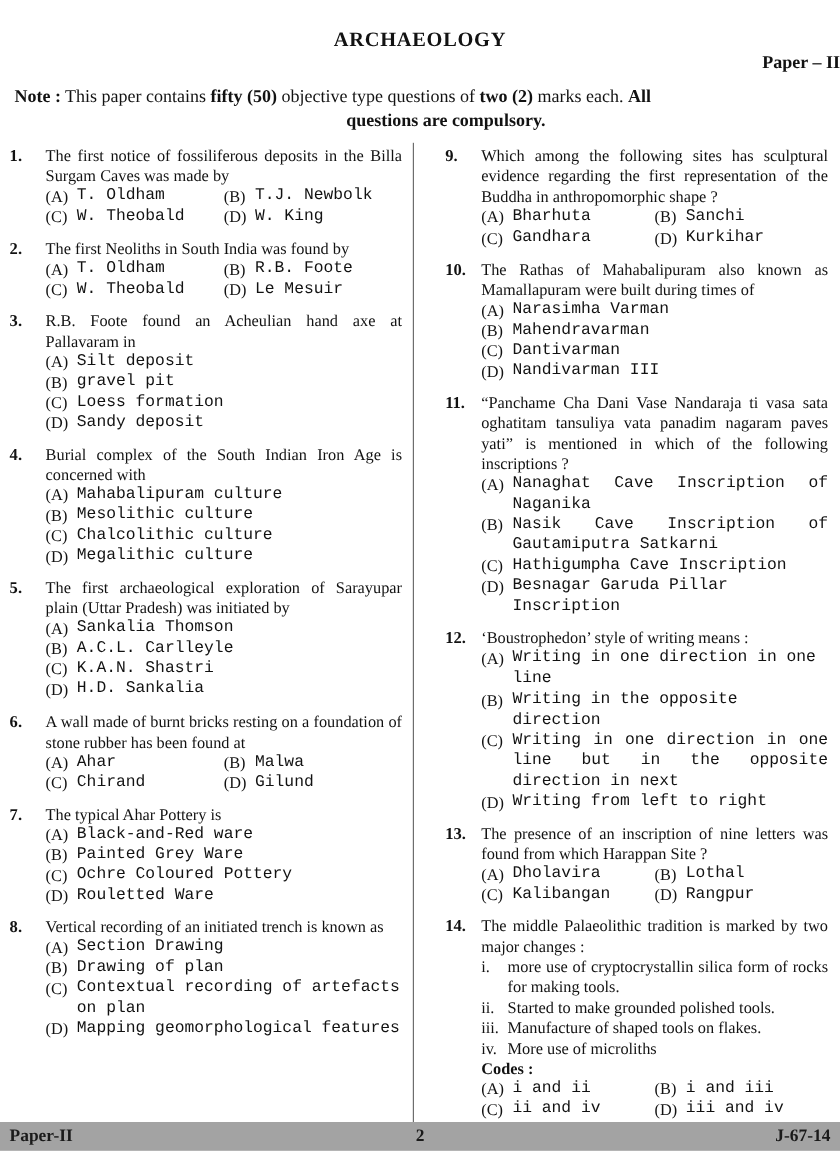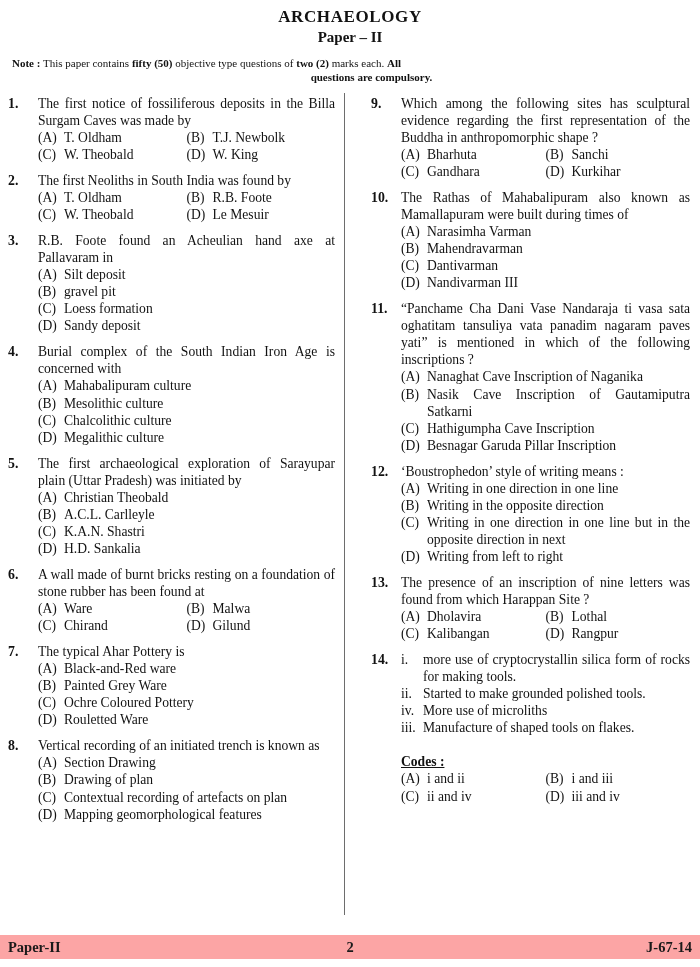--- a/index.html
+++ b/index.html
@@ -18,40 +18,41 @@
 
   .page {
     position: relative;
     width: 700px;
     height: 967px;
     box-sizing: border-box;
   }
 
   
   .header {
-    padding-top: 6px;
+    padding-top: 22px;
     text-align: center;
   }
   .subject-title {
     font-size: 17px;
     font-weight: bold;
     letter-spacing: 0.6px;
     line-height: 1.25;
   }
   .paper-title {
     font-size: 15px;
     font-weight: bold;
     line-height: 1.3;
     margin-top: 1px;
+    text-align: right;
   }
 
   
   .note-block {
     margin: 8px 14px 0 12px;
-    font-size: 11px;
+    font-size: 15px;
     line-height: 1.32;
     text-align: justify;
     text-justify: inter-word;
   }
   .note-label {
     font-weight: bold;
   }
   .note-line2 {
     margin-left: 45px;
     text-align: center;
@@ -131,20 +132,21 @@
     width: 100%;
   }
   .opt-key {
     flex: 0 0 auto;
     width: 26px;
     white-space: nowrap;
   }
   .opt-text {
     flex: 1 1 auto;
     min-width: 0;
+    font-family: Liberation Mono, monospace;
   }
   .opt-text.justify {
     text-align: justify;
     text-justify: inter-word;
   }
 
   
   .roman-list {
     margin-top: 0;
   }
@@ -161,32 +163,31 @@
     flex: 1 1 auto;
     min-width: 0;
     text-align: justify;
     text-justify: inter-word;
   }
   .roman-text.no-justify {
     text-align: left;
   }
   .codes-label {
     font-weight: bold;
-    margin-top: 17px;
-    text-decoration: underline;
+    margin-top: 0px;
   }
 
   
   .footer {
     position: absolute;
     left: 0;
     bottom: 8px;
     width: 700px;
     height: 24px;
-    background: #fca5a5;
+    background: #a3a3a3;
     display: flex;
     align-items: center;
     box-sizing: border-box;
     padding: 0 8px;
   }
   .footer-left,
   .footer-right {
     font-weight: bold;
     font-size: 14.5px;
     color: #1a1a1a;
@@ -350,21 +351,21 @@
           </div>
         </div>
         <div class="question">
           <div class="q-num">5.</div>
           <div class="q-body">
             <div class="q-stem">The first archaeological exploration of Sarayupar plain (Uttar Pradesh) was initiated by</div>
             <div class="opts">
               <div class="opt-row">
                 <div class="opt opt-full">
                   <span class="opt-key">(A)</span>
-                  <span class="opt-text">Christian Theobald</span>
+                  <span class="opt-text">Sankalia Thomson</span>
                 </div>
               </div>
               <div class="opt-row">
                 <div class="opt opt-full">
                   <span class="opt-key">(B)</span>
                   <span class="opt-text">A.C.L. Carlleyle</span>
                 </div>
               </div>
               <div class="opt-row">
                 <div class="opt opt-full">
@@ -382,21 +383,21 @@
           </div>
         </div>
         <div class="question">
           <div class="q-num">6.</div>
           <div class="q-body">
             <div class="q-stem">A wall made of burnt bricks resting on a foundation of stone rubber has been found at</div>
             <div class="opts">
               <div class="opt-row">
                 <div class="opt opt-half">
                   <span class="opt-key">(A)</span>
-                  <span class="opt-text">Ware</span>
+                  <span class="opt-text">Ahar</span>
                 </div>
                 <div class="opt opt-half">
                   <span class="opt-key">(B)</span>
                   <span class="opt-text">Malwa</span>
                 </div>
               </div>
               <div class="opt-row">
                 <div class="opt opt-half">
                   <span class="opt-key">(C)</span>
                   <span class="opt-text">Chirand</span>
@@ -623,36 +624,37 @@
                   <span class="opt-key">(D)</span>
                   <span class="opt-text">Rangpur</span>
                 </div>
               </div>
             </div>
           </div>
         </div>
         <div class="question">
           <div class="q-num">14.</div>
           <div class="q-body">
+            <div class="q-stem">The middle Palaeolithic tradition is marked by two major changes :</div>
             <div class="roman-list">
               <div class="roman-item">
                 <span class="roman-key">i.</span>
                 <span class="roman-text">more use of cryptocrystallin silica form of rocks for making tools.</span>
               </div>
               <div class="roman-item">
                 <span class="roman-key">ii.</span>
                 <span class="roman-text">Started to make grounded polished tools.</span>
               </div>
               <div class="roman-item">
+                <span class="roman-key">iii.</span>
+                <span class="roman-text">Manufacture of shaped tools on flakes.</span>
+              </div>
+              <div class="roman-item">
                 <span class="roman-key">iv.</span>
                 <span class="roman-text no-justify">More use of microliths</span>
-              </div>
-              <div class="roman-item">
-                <span class="roman-key">iii.</span>
-                <span class="roman-text">Manufacture of shaped tools on flakes.</span>
               </div>
             </div>
             <div class="codes-label">Codes :</div>
             <div class="opts">
               <div class="opt-row">
                 <div class="opt opt-half">
                   <span class="opt-key">(A)</span>
                   <span class="opt-text">i and ii</span>
                 </div>
                 <div class="opt opt-half">

